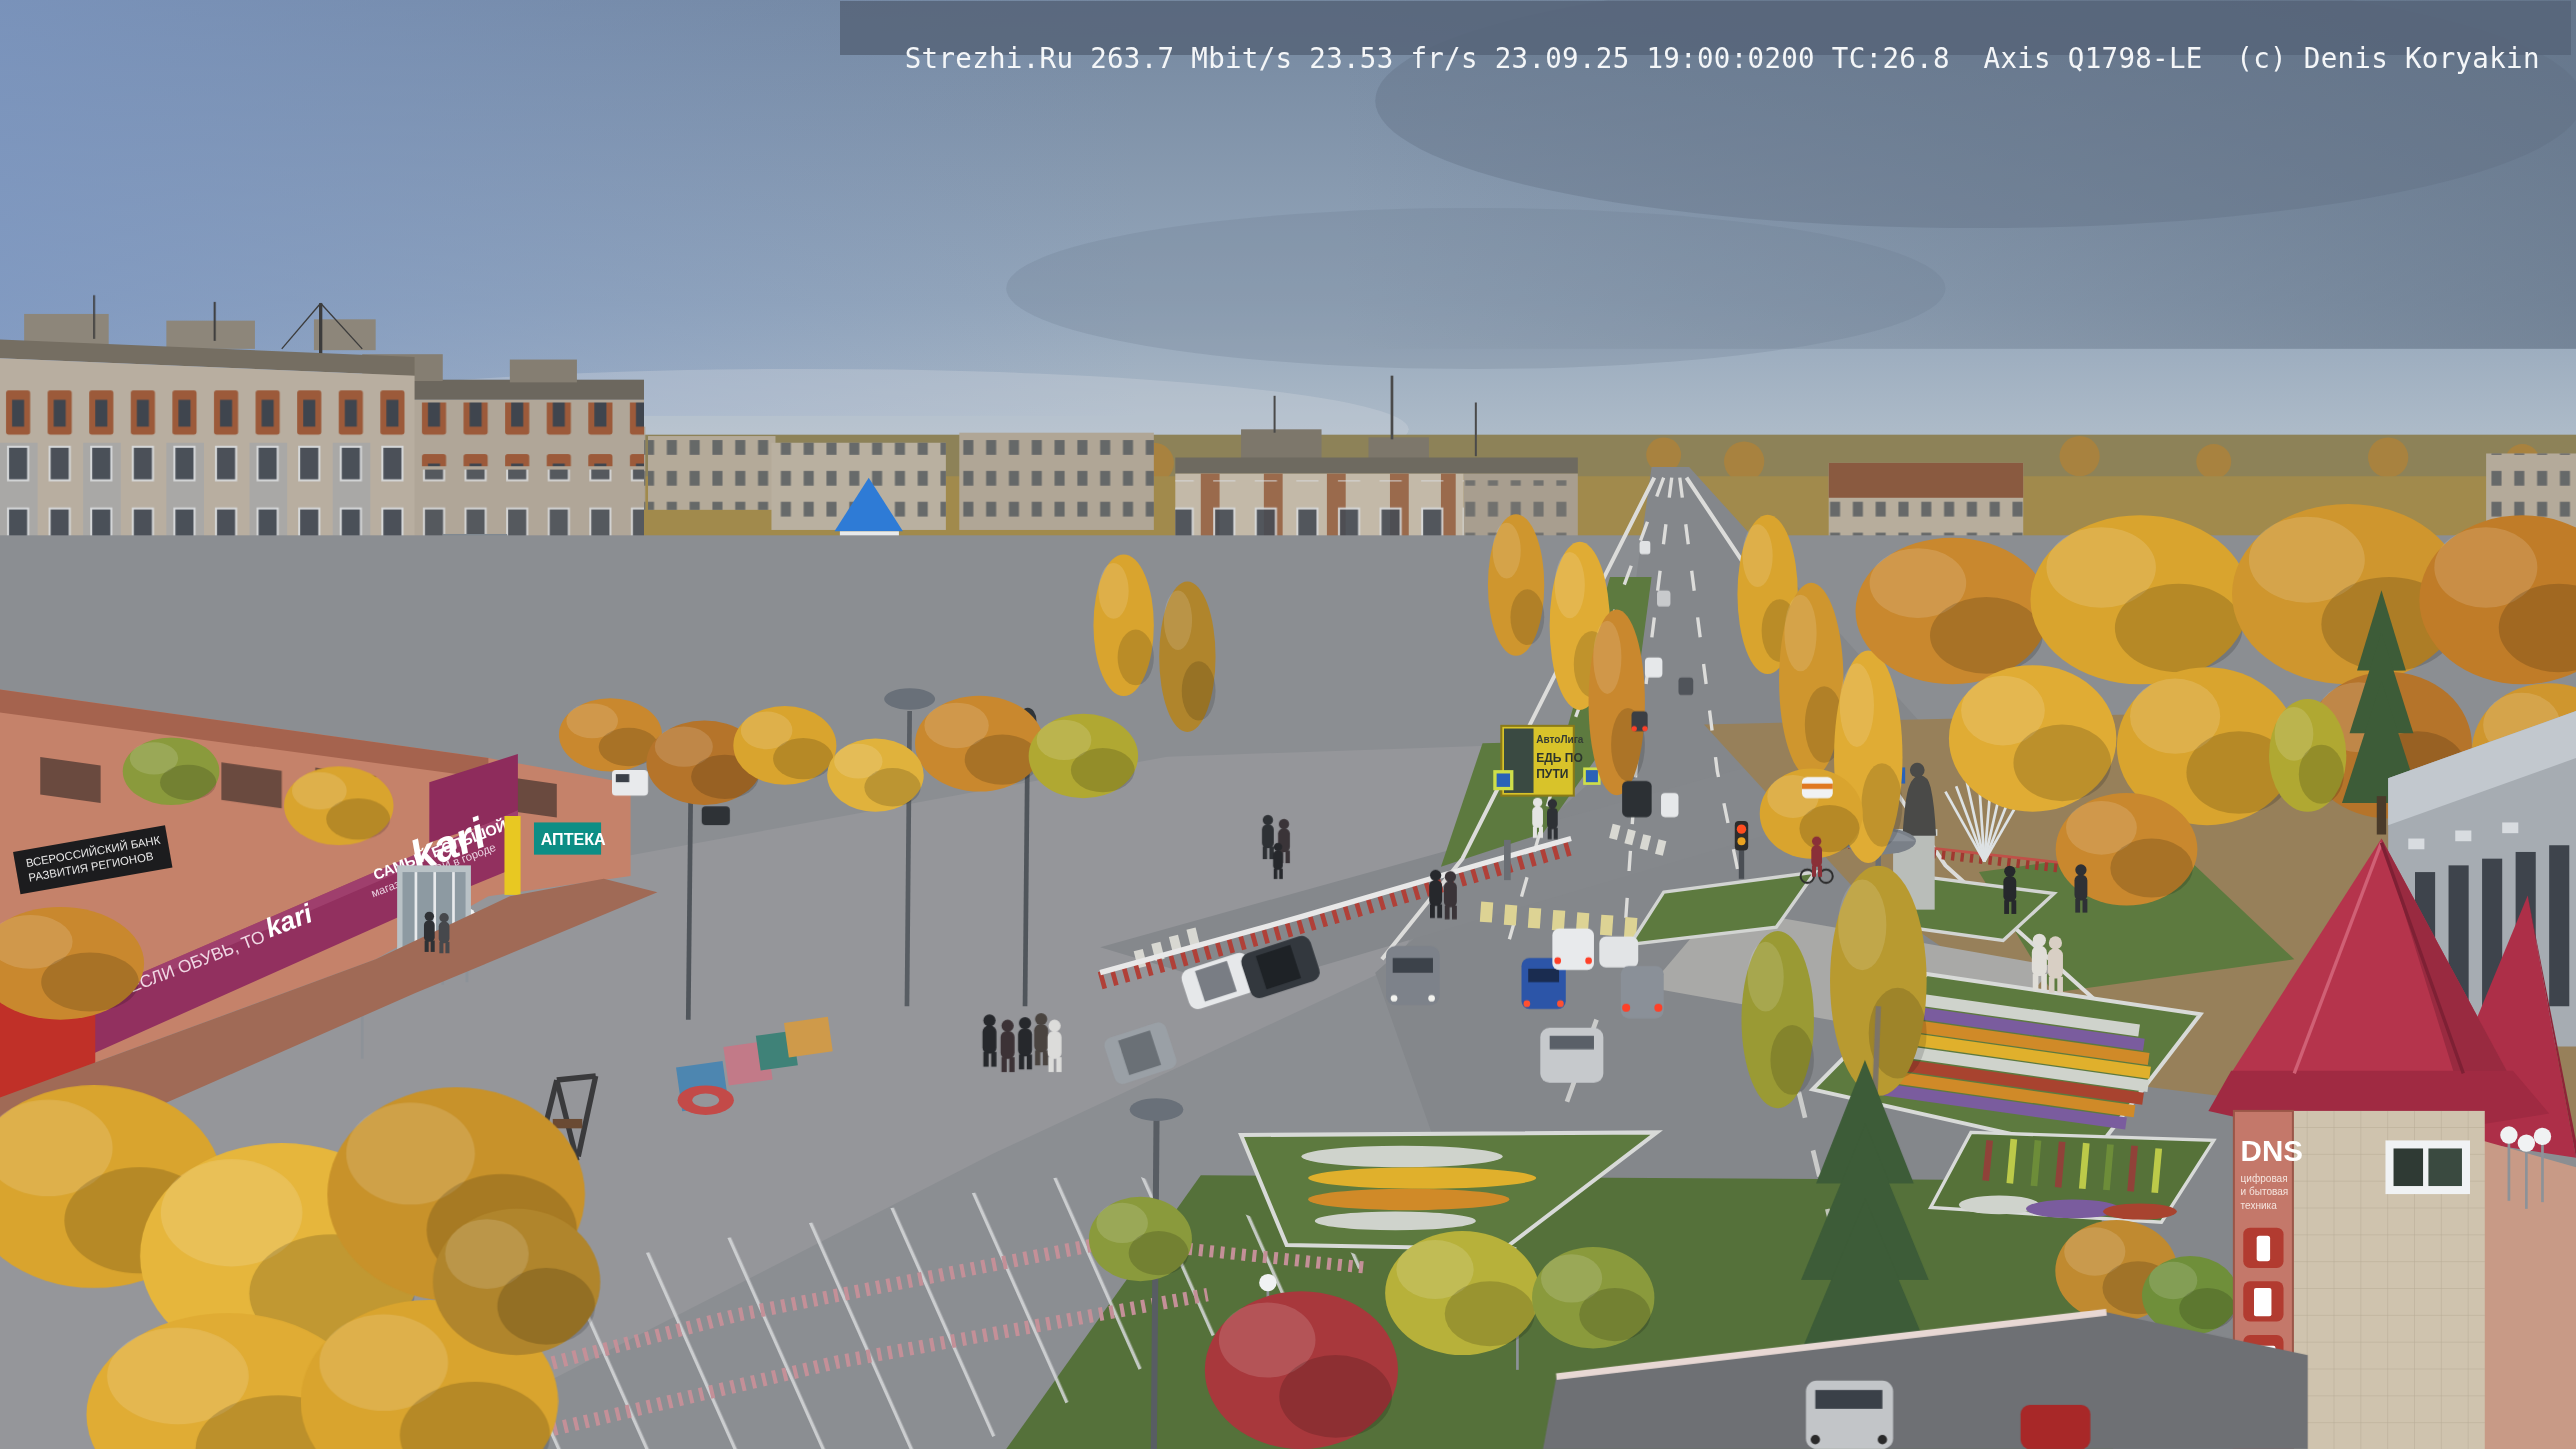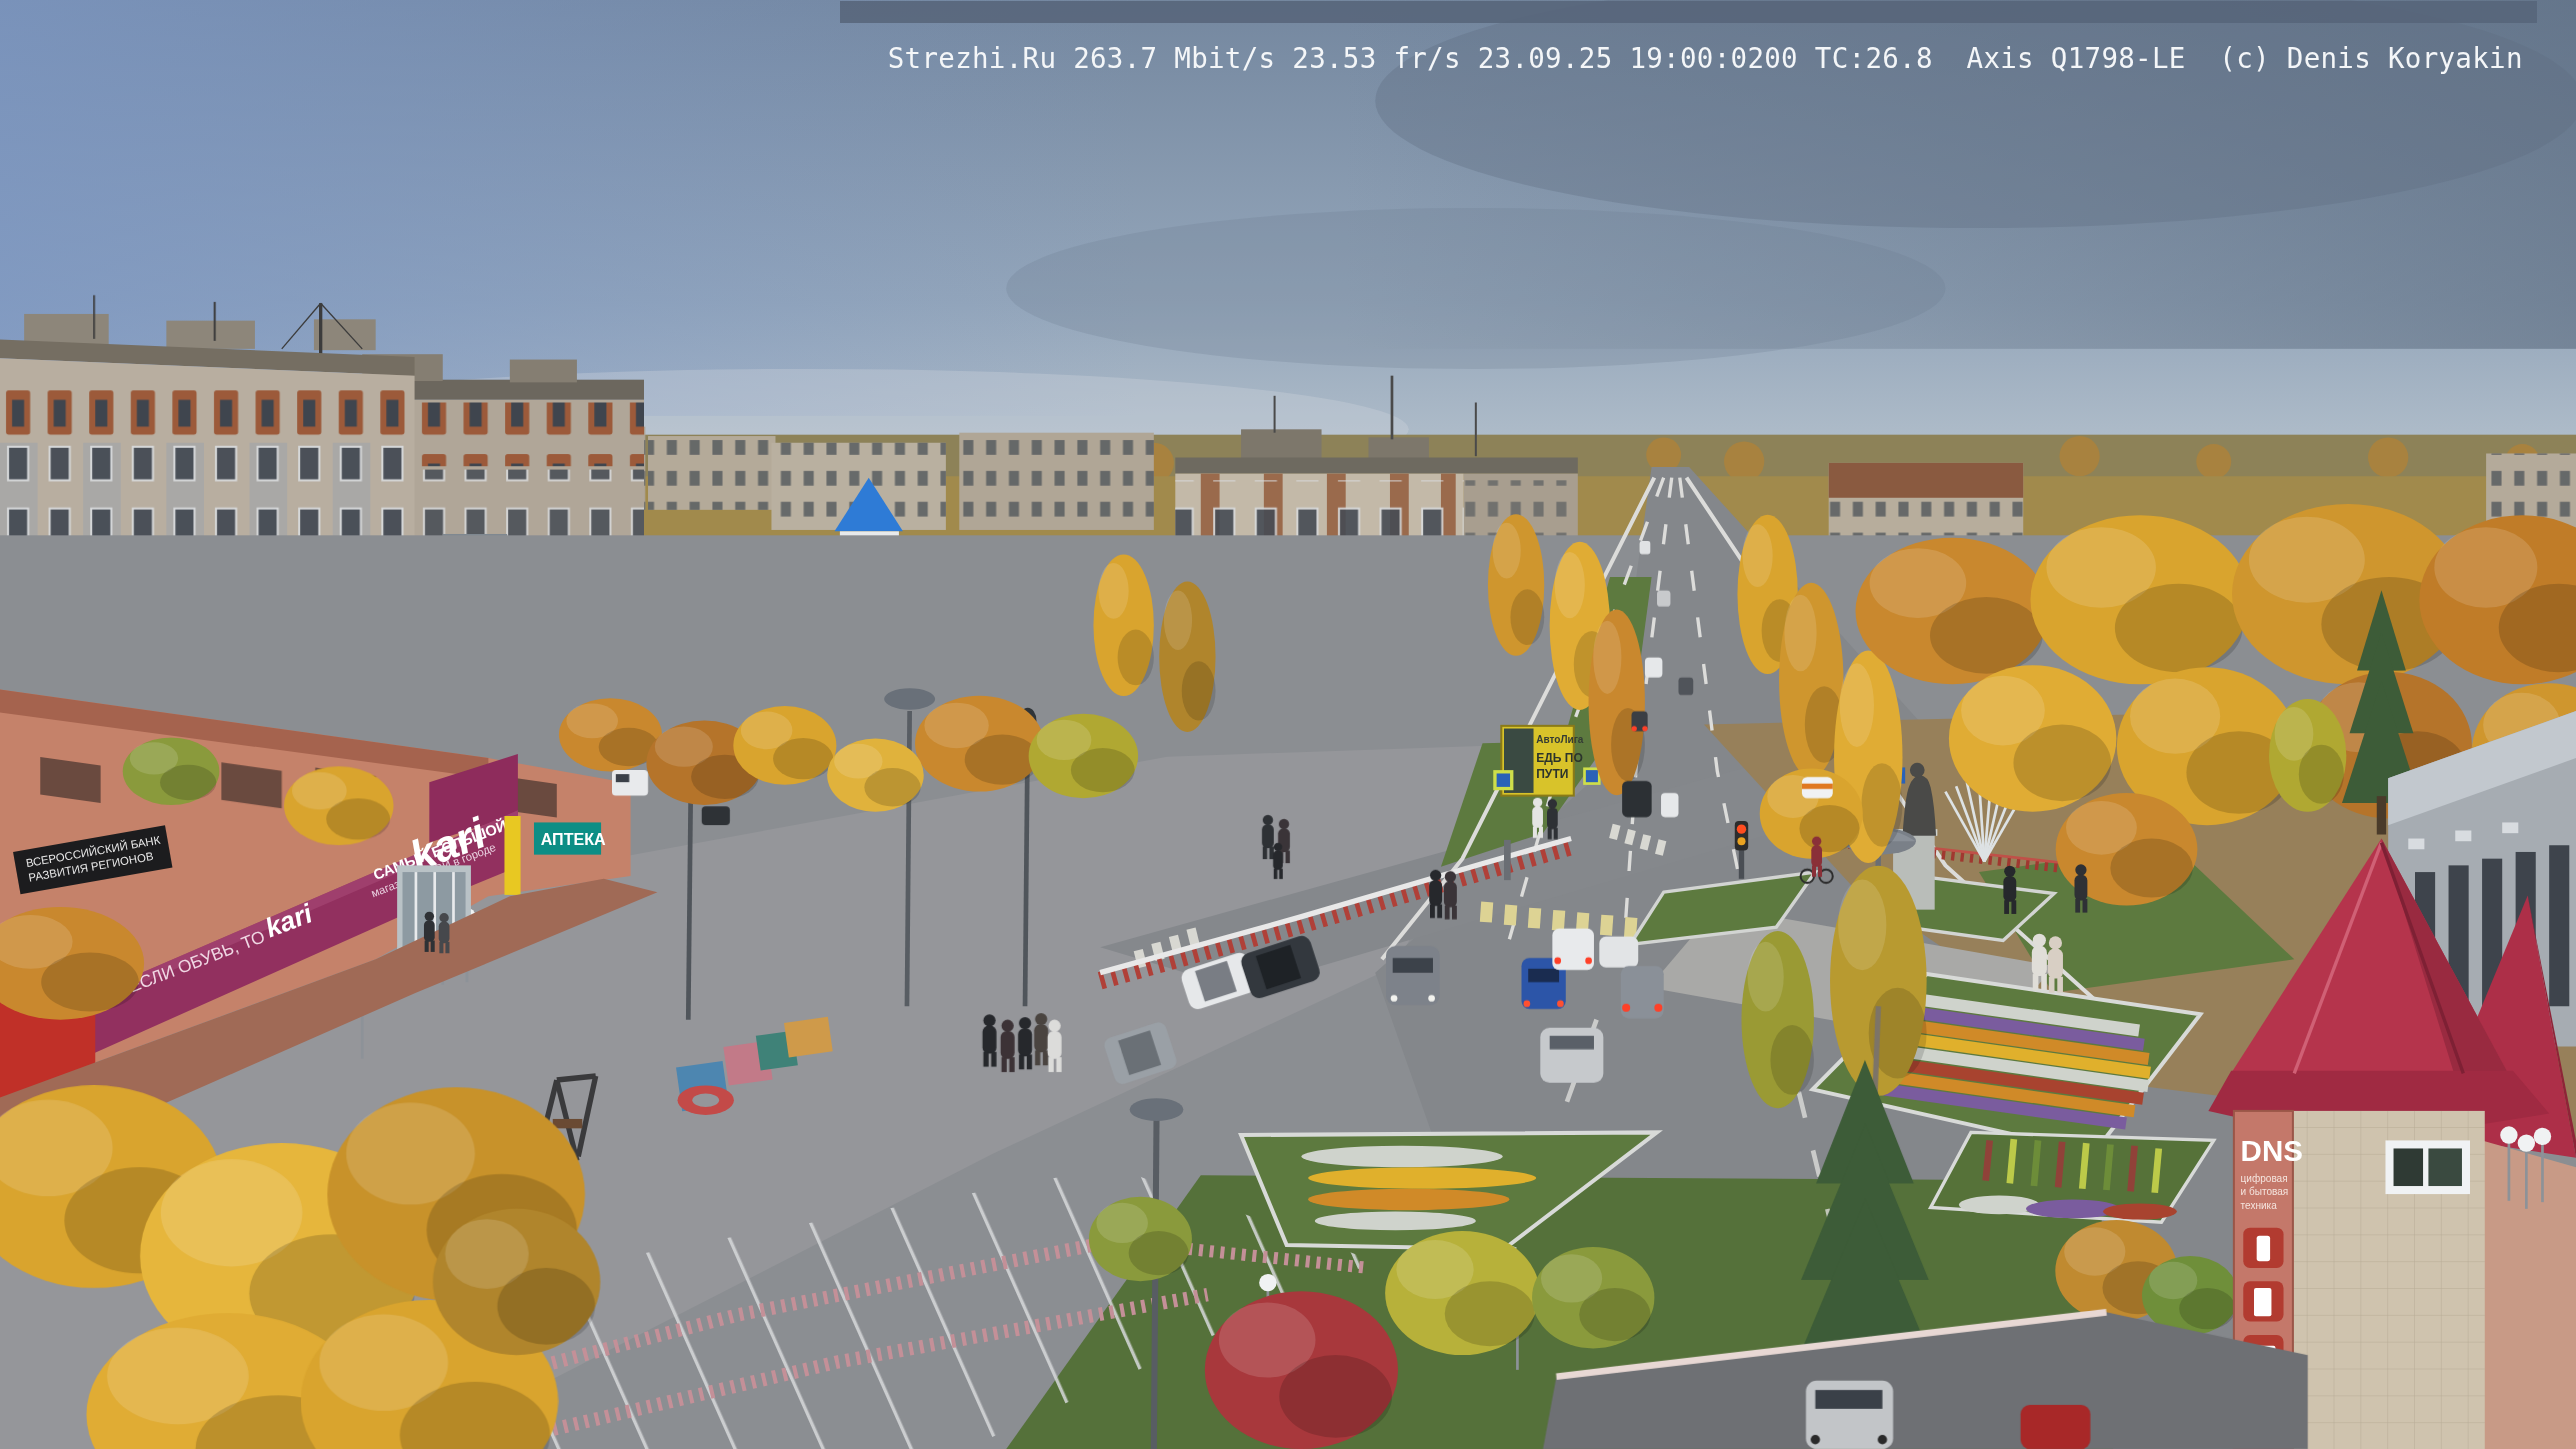--- a/index.html
+++ b/index.html
@@ -1,22 +1,22 @@
 <!DOCTYPE html>
 <html style="font-size:10.7px"><head>
 <meta charset="utf-8">
 <style>
   html,body{margin:0;padding:0;width:2576px;height:1449px;overflow:hidden;background:#8b8e92;}
   #stage{position:absolute;inset:0;width:2576px;height:1449px;}
   #scene{position:absolute;left:0;top:0;}
   #caption-bar{
-    position:absolute;left:840px;top:1.3px;height:22px;
+    position:absolute;left:840px;top:1.3px;height:54px;
     background:rgba(86,100,121,0.86);
     color:#f4f6f8;font:27.5px/38px "DejaVu Sans Mono",monospace;
-    white-space:pre;padding:0 14px;letter-spacing:0.3px;
+    white-space:pre;padding:0 31px;letter-spacing:0.3px;
   }
   text{font-family:"Liberation Sans",sans-serif;}
 </style>
 </head>
 <body>
 
 <div id="stage">
 <svg id="scene" width="2576" height="1449" viewBox="0 0 3840 2160" xmlns="http://www.w3.org/2000/svg">
 <defs>
   <linearGradient id="gsky" x1="0" y1="0" x2="0" y2="1">

